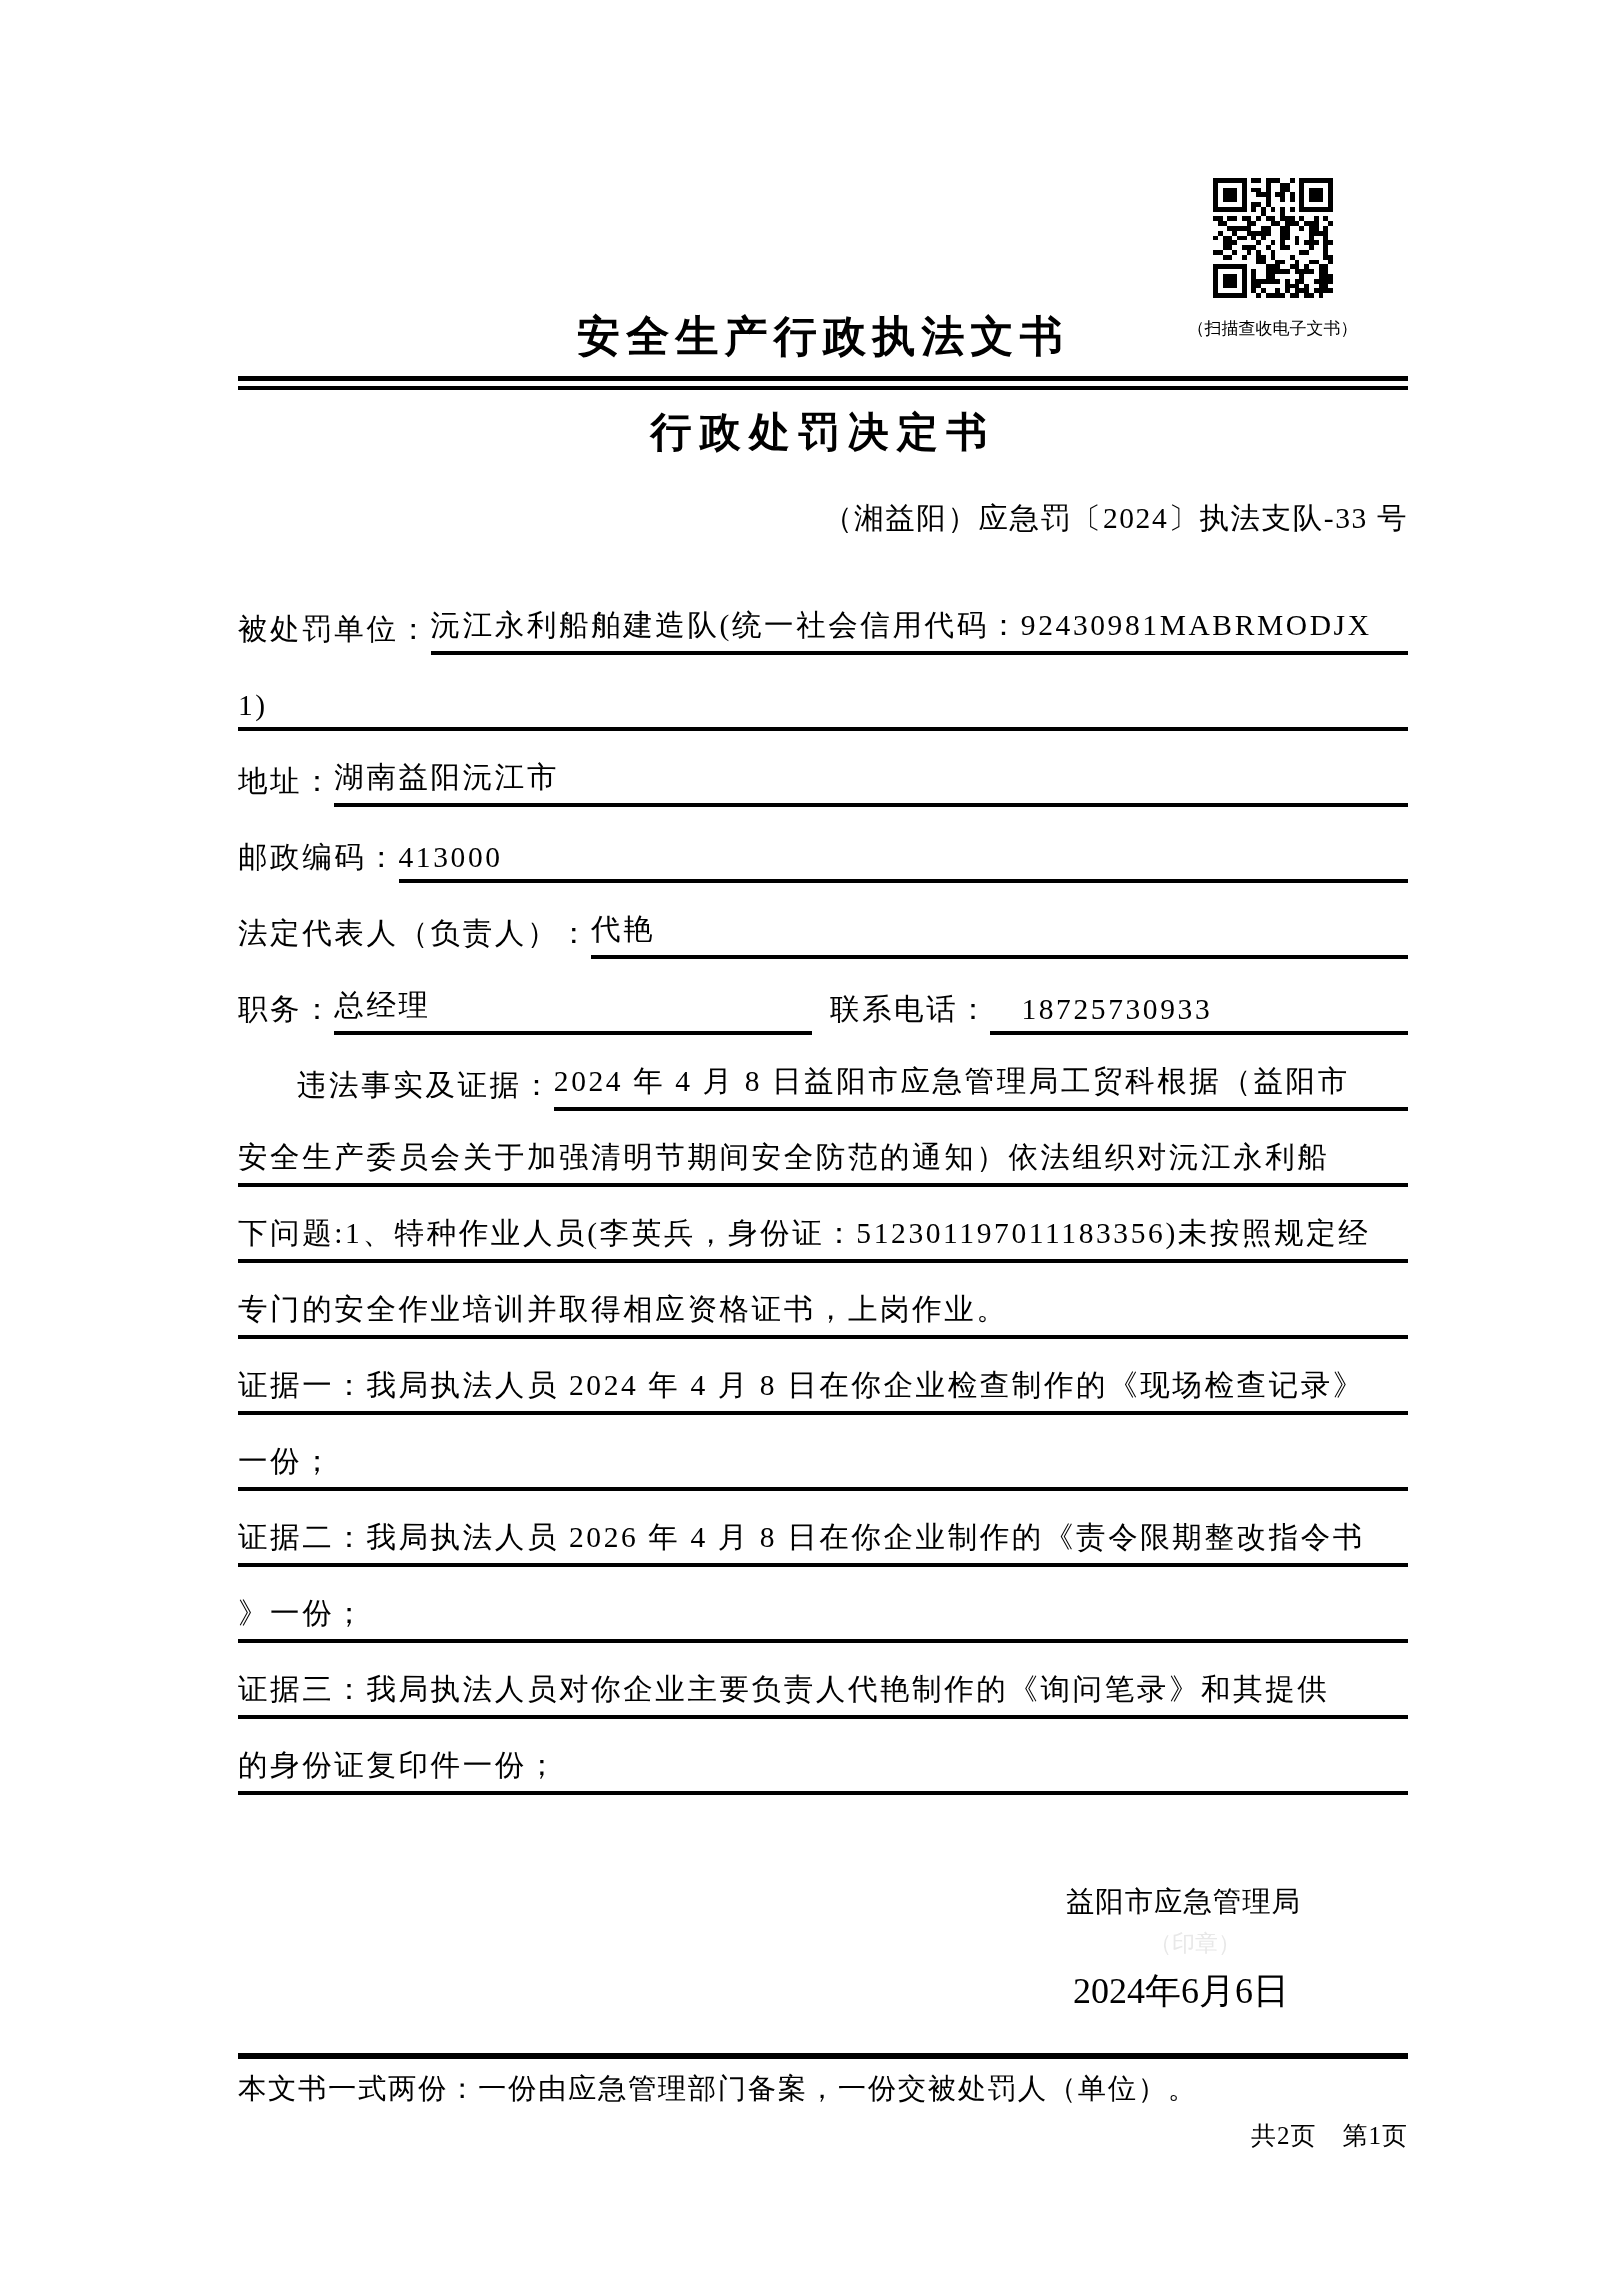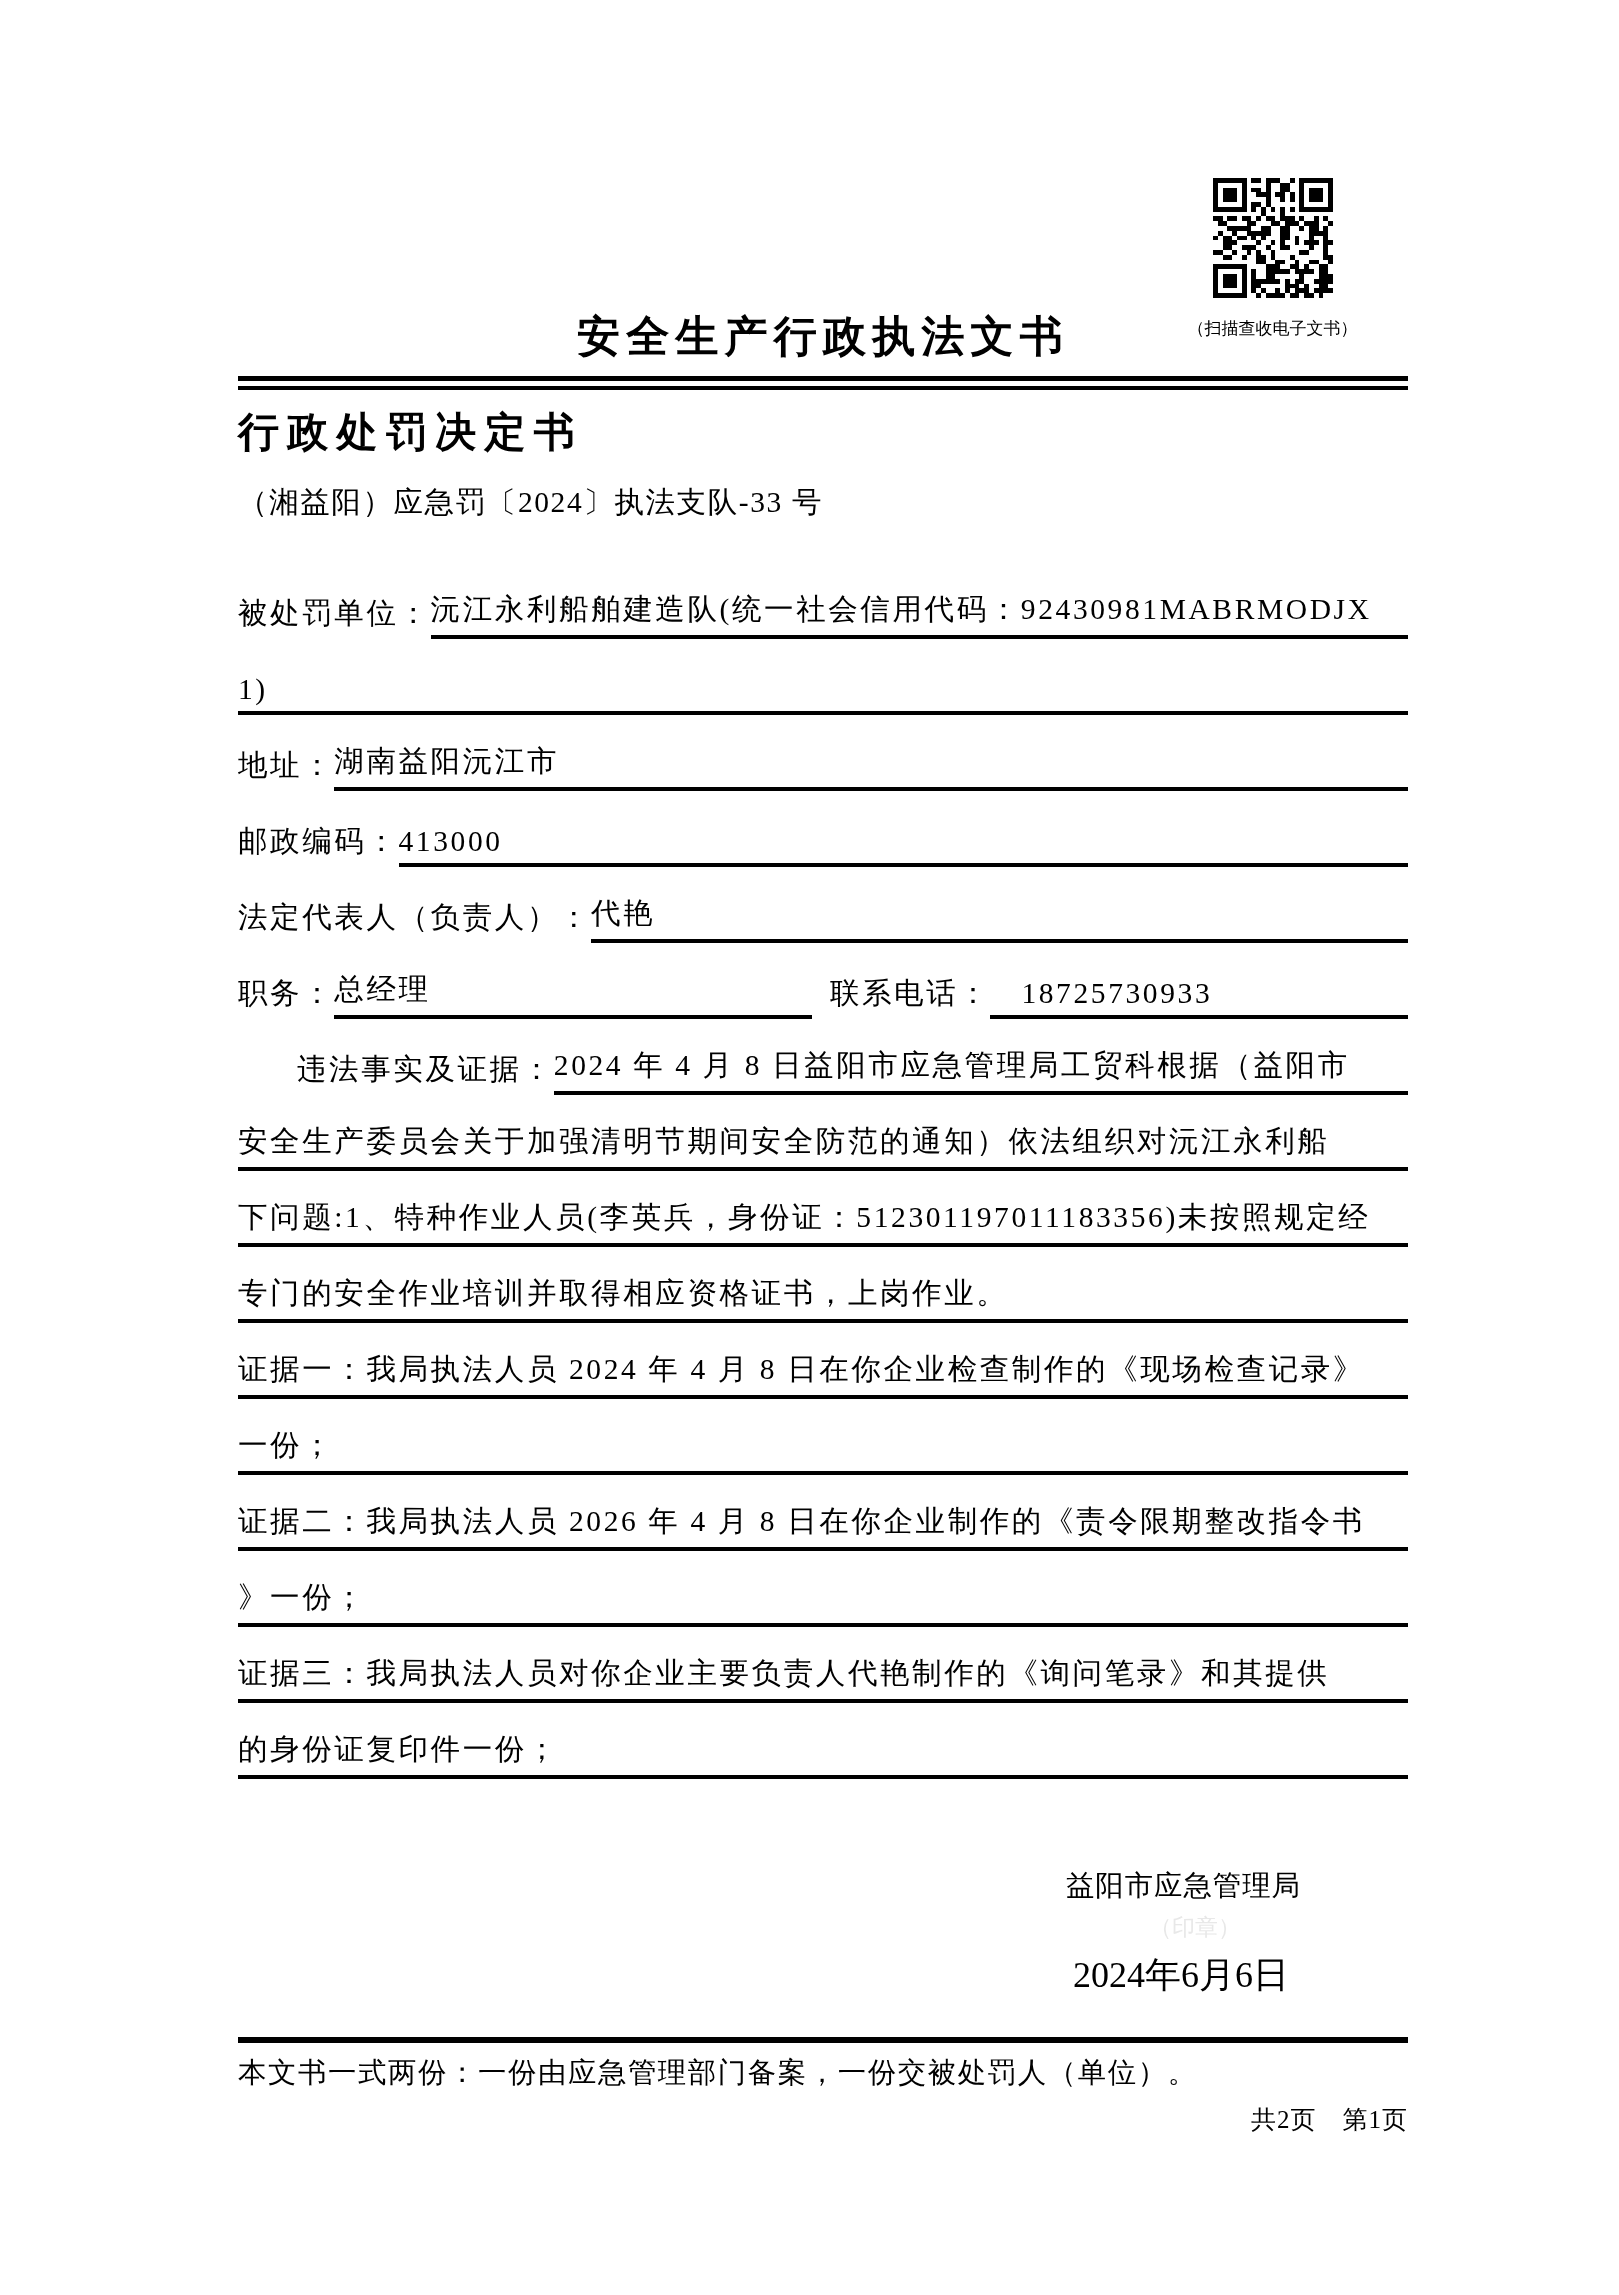--- a/index.html
+++ b/index.html
@@ -14,22 +14,22 @@
   }
   
   .qr-block{position:absolute;left:1187px;top:178px;width:171px;text-align:center;}
   .qr-svg{width:120px;height:120px;display:block;margin:0 auto;shape-rendering:crispEdges;}
   .qr-caption{margin-top:19px;font-size:17px;letter-spacing:0;white-space:nowrap;}
   
   .content{position:absolute;left:238px;top:0;width:1170px;}
   .title1{margin-top:308px;font-size:43px;font-weight:bold;text-align:center;letter-spacing:6.2px;white-space:nowrap;}
   .rule{height:4.7px;background:#000;margin-top:10.3px;}
   .rule.second{margin-top:4.7px;}
-  .title2{margin-top:14.5px;font-size:41px;font-weight:bold;letter-spacing:8.3px;white-space:nowrap;}
-  .docno{margin-top:23px;font-size:29.5px;text-align:left;letter-spacing:1.6px;white-space:nowrap;}
+  .title2{margin-top:14.5px;font-size:41px;font-weight:bold;text-align:center;letter-spacing:8.3px;white-space:nowrap;}
+  .docno{margin-top:39px;font-size:29.5px;text-align:right;letter-spacing:1.6px;white-space:nowrap;}
   
   .rows{margin-top:40px;}
   .row{height:76px;display:flex;align-items:flex-end;font-size:29.5px;letter-spacing:2.6px;white-space:nowrap;overflow:hidden;}
   .seg{padding-bottom:5.2px;display:block;}
   .u{border-bottom:4.1px solid #000;}
   .fill{flex:1 1 auto;min-width:0;}
   .indent{width:59px;flex:0 0 auto;}
   .w-pos{flex:0 0 478px;width:478px;}
   .gap{flex:0 0 17.6px;width:17.6px;}
   .num-offset{padding-left:31px;}

